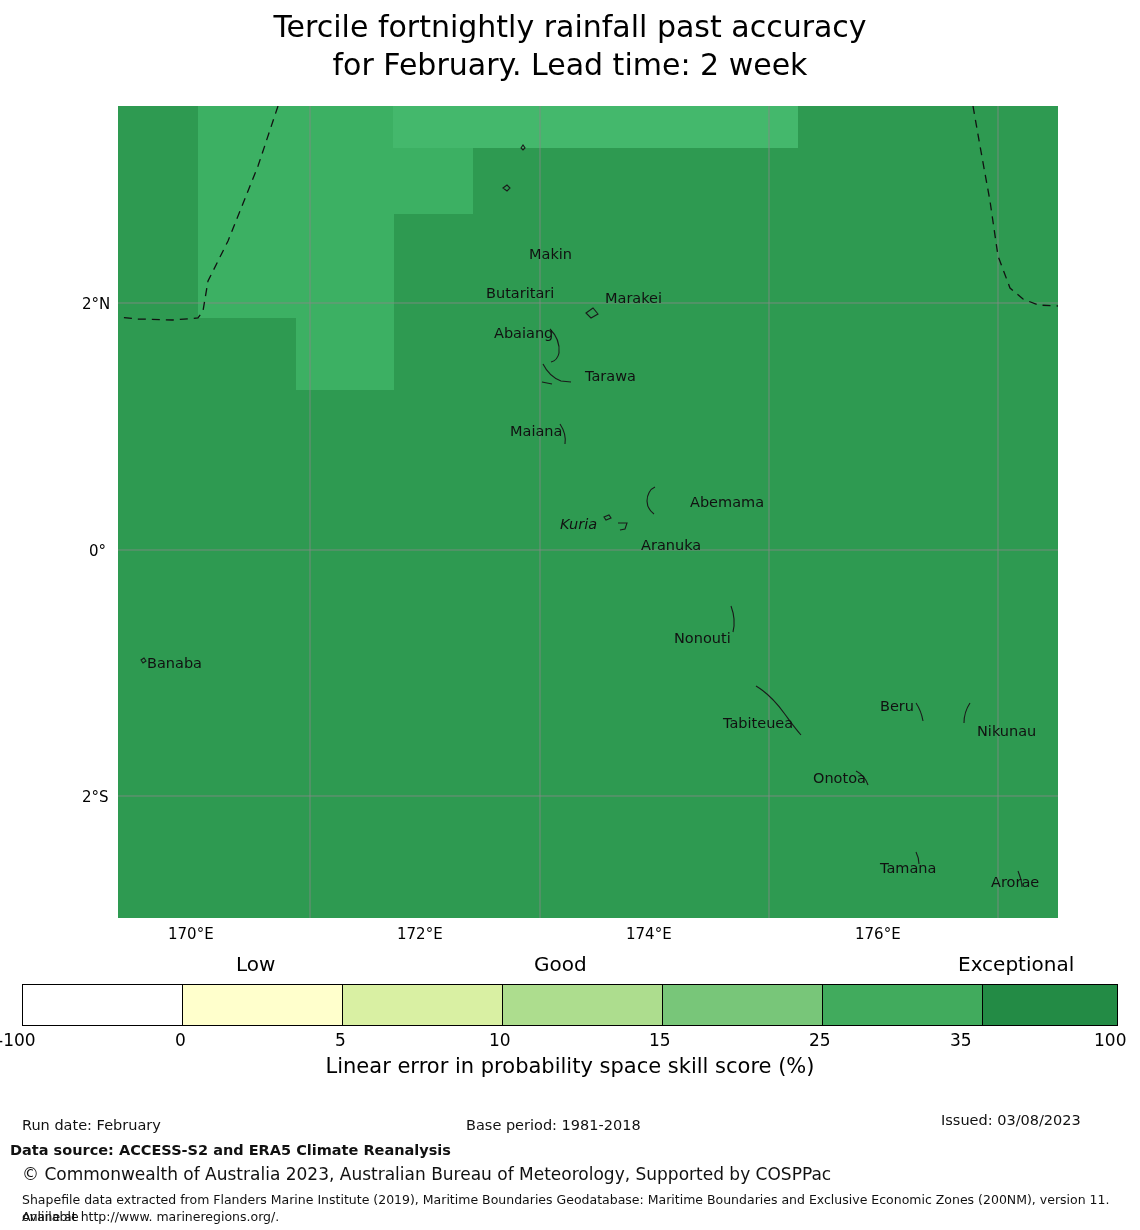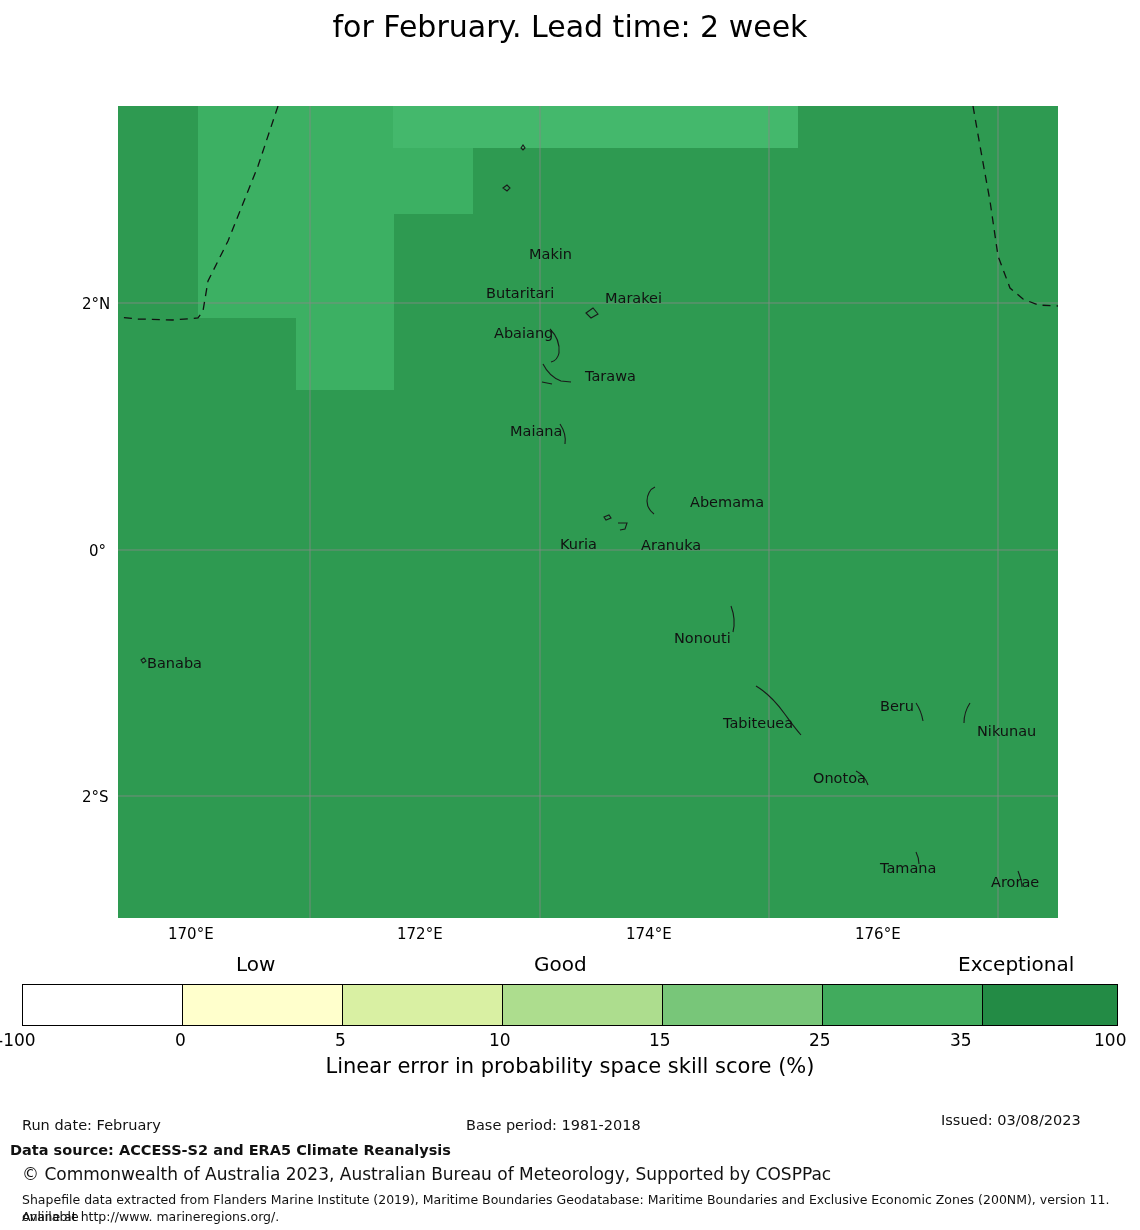--- a/index.html
+++ b/index.html
@@ -87,20 +87,21 @@
     left:22px;
     line-height:17px;
     width:1110px;
     white-space:normal;
   }
 </style>
 </head>
 <body>
 
 <div class="title">
+  <div>Tercile fortnightly rainfall past accuracy</div>
   <div>for February. Lead time: 2 week</div>
 </div>
 
 <div class="map-wrap">
   <svg class="map-svg" width="940" height="812">
 
     <rect x="0" y="0" width="940" height="812" fill="#2e9a51"></rect>
     <rect x="80" y="0" width="195" height="212" fill="#3cb063"></rect>
     <rect x="80" y="0" width="275" height="108" fill="#3cb063"></rect>
     <rect x="178" y="0" width="98" height="284" fill="#3cb063"></rect>
@@ -138,21 +139,21 @@
     <path class="coast" d="M 900,765 c 2,5 4,10 4,16"></path>
   </svg>
 
   <span class="isl-label" style="left:411px;top:140px;">Makin</span>
   <span class="isl-label" style="left:368px;top:179px;">Butaritari</span>
   <span class="isl-label" style="left:487px;top:184px;">Marakei</span>
   <span class="isl-label" style="left:376px;top:219px;">Abaiang</span>
   <span class="isl-label" style="left:467px;top:262px;">Tarawa</span>
   <span class="isl-label" style="left:392px;top:317px;">Maiana</span>
   <span class="isl-label" style="left:572px;top:388px;">Abemama</span>
-  <span class="isl-label" style="left:442px;top:430px;">Kuria</span>
+  <span class="isl-label" style="left:442px;top:410px;font-style:italic;">Kuria</span>
   <span class="isl-label" style="left:523px;top:431px;">Aranuka</span>
   <span class="isl-label" style="left:556px;top:524px;">Nonouti</span>
   <span class="isl-label" style="left:29px;top:549px;">Banaba</span>
   <span class="isl-label" style="left:605px;top:609px;">Tabiteuea</span>
   <span class="isl-label" style="left:762px;top:592px;">Beru</span>
   <span class="isl-label" style="left:859px;top:617px;">Nikunau</span>
   <span class="isl-label" style="left:695px;top:664px;">Onotoa</span>
   <span class="isl-label" style="left:762px;top:745px;margin-top:9px;">Tamana</span>
   <span class="isl-label" style="left:873px;top:768px;">Arorae</span>
 </div>

